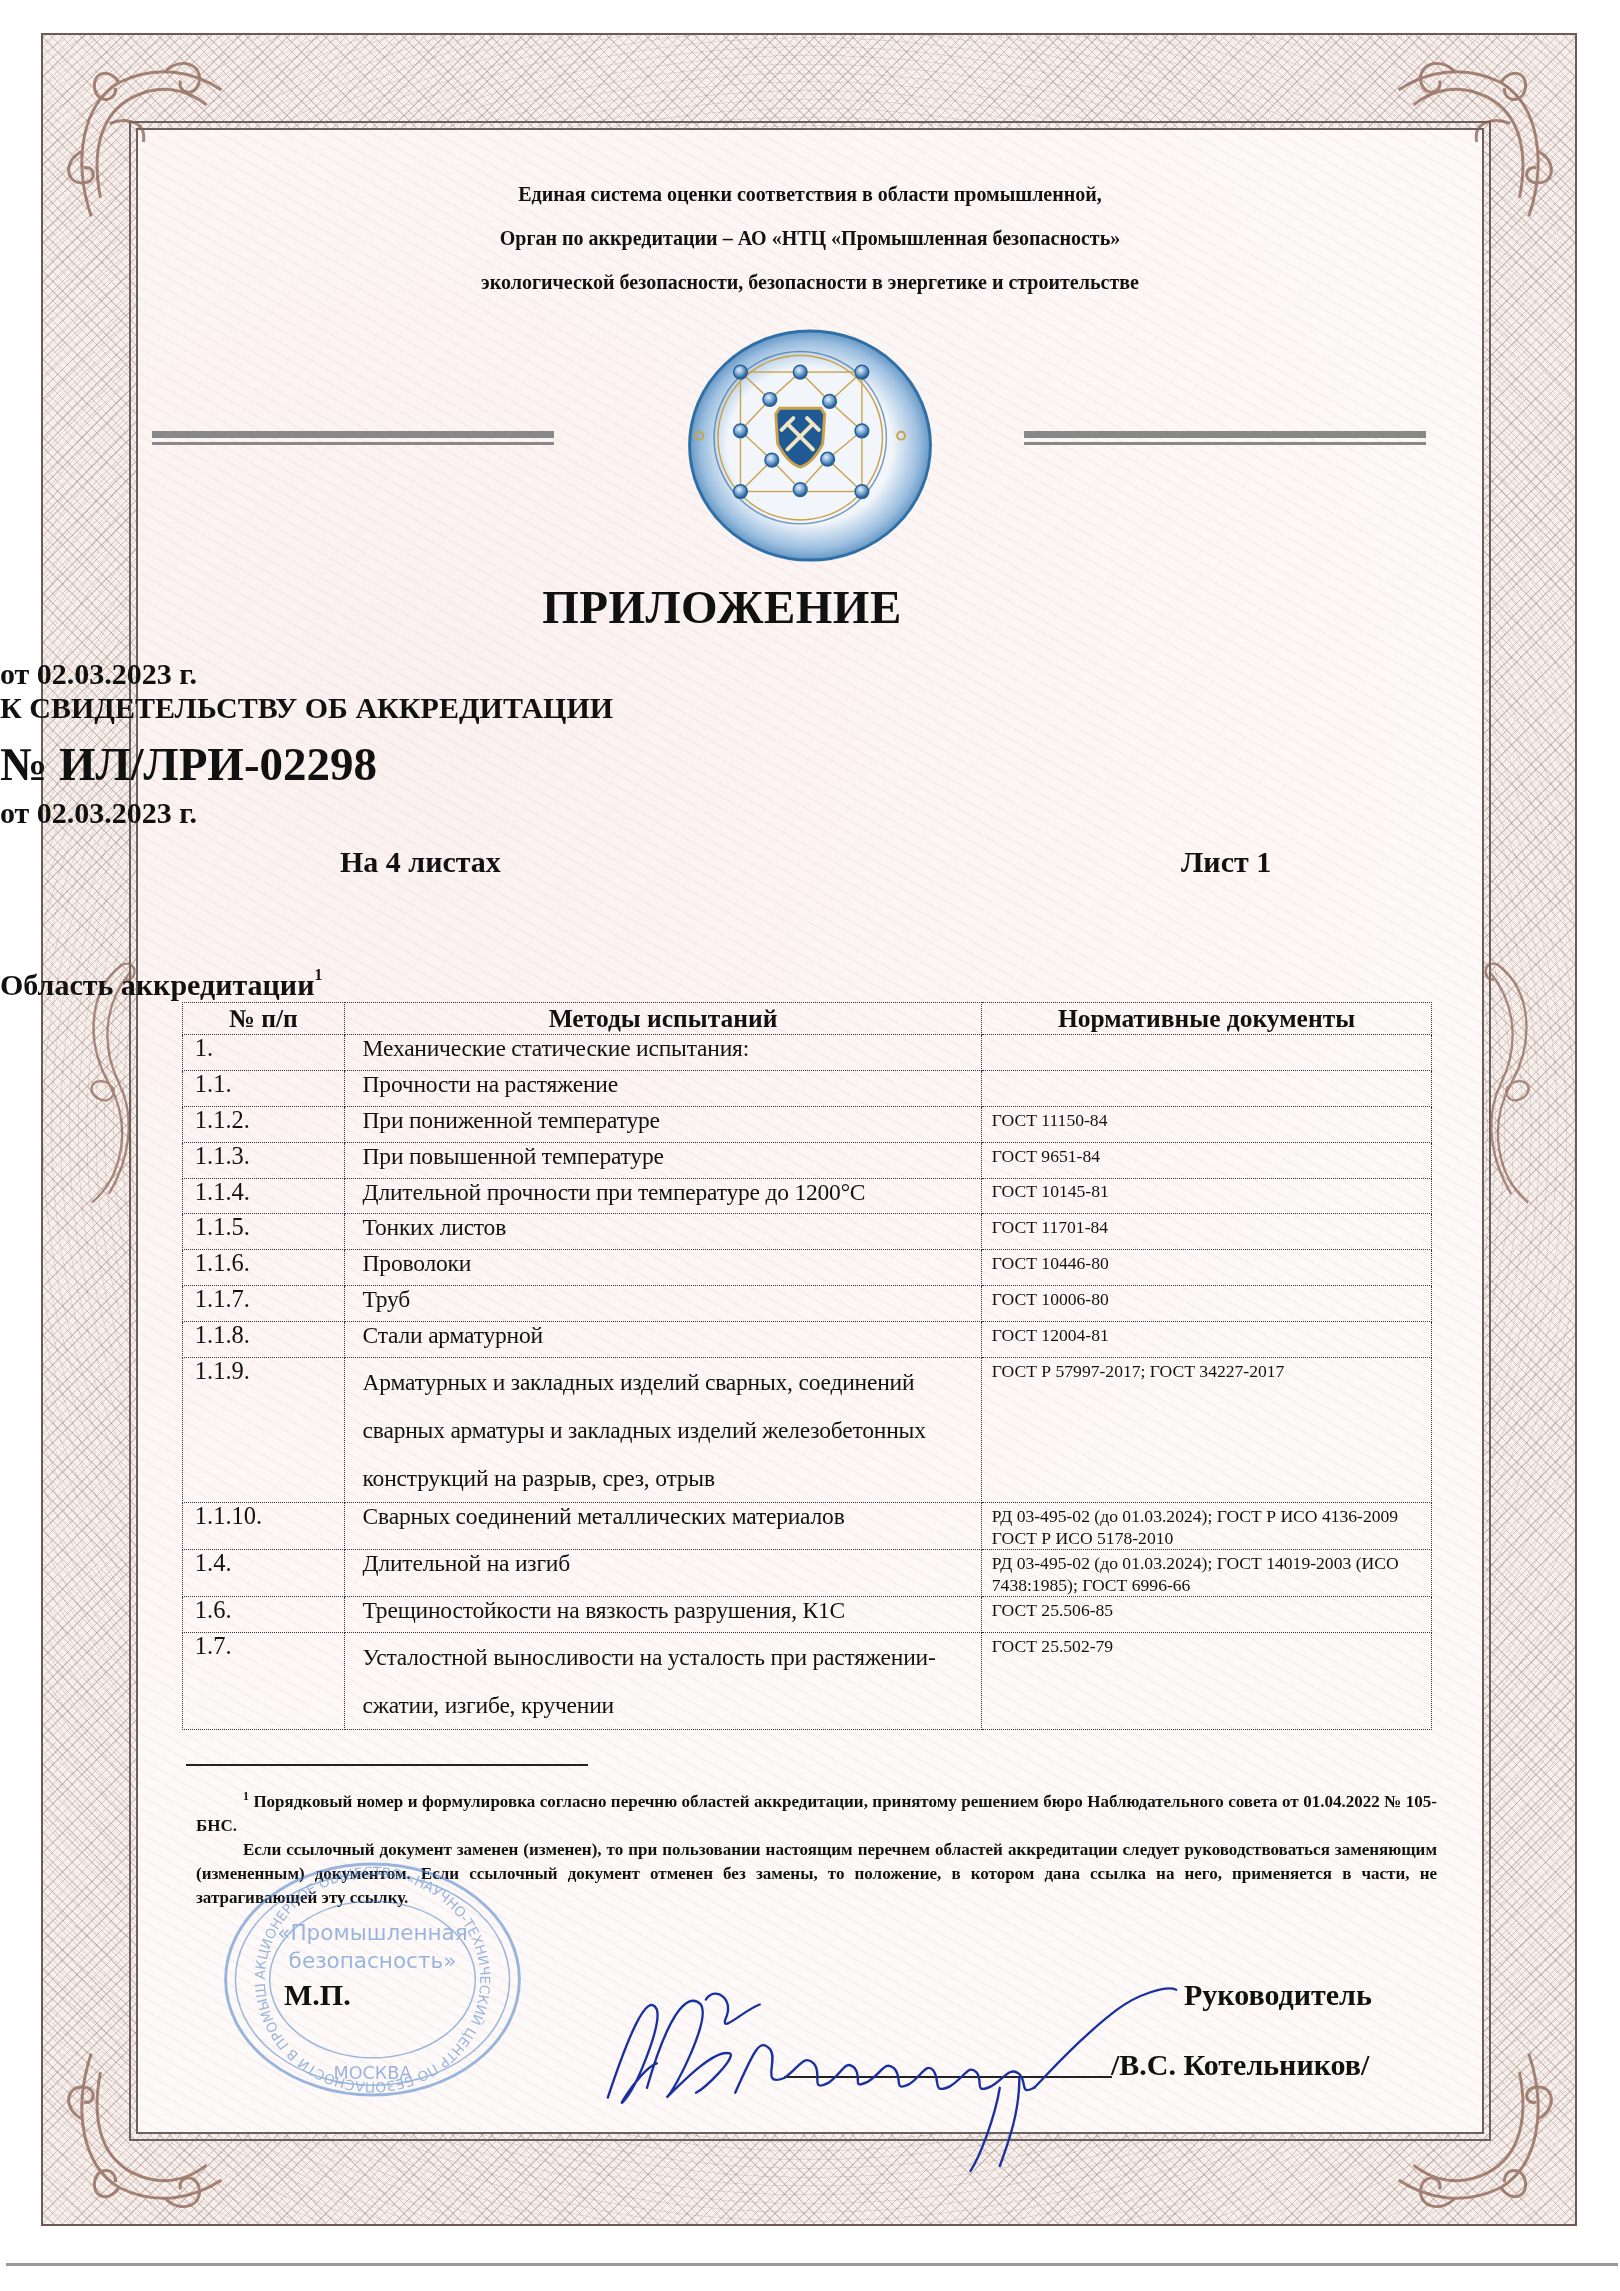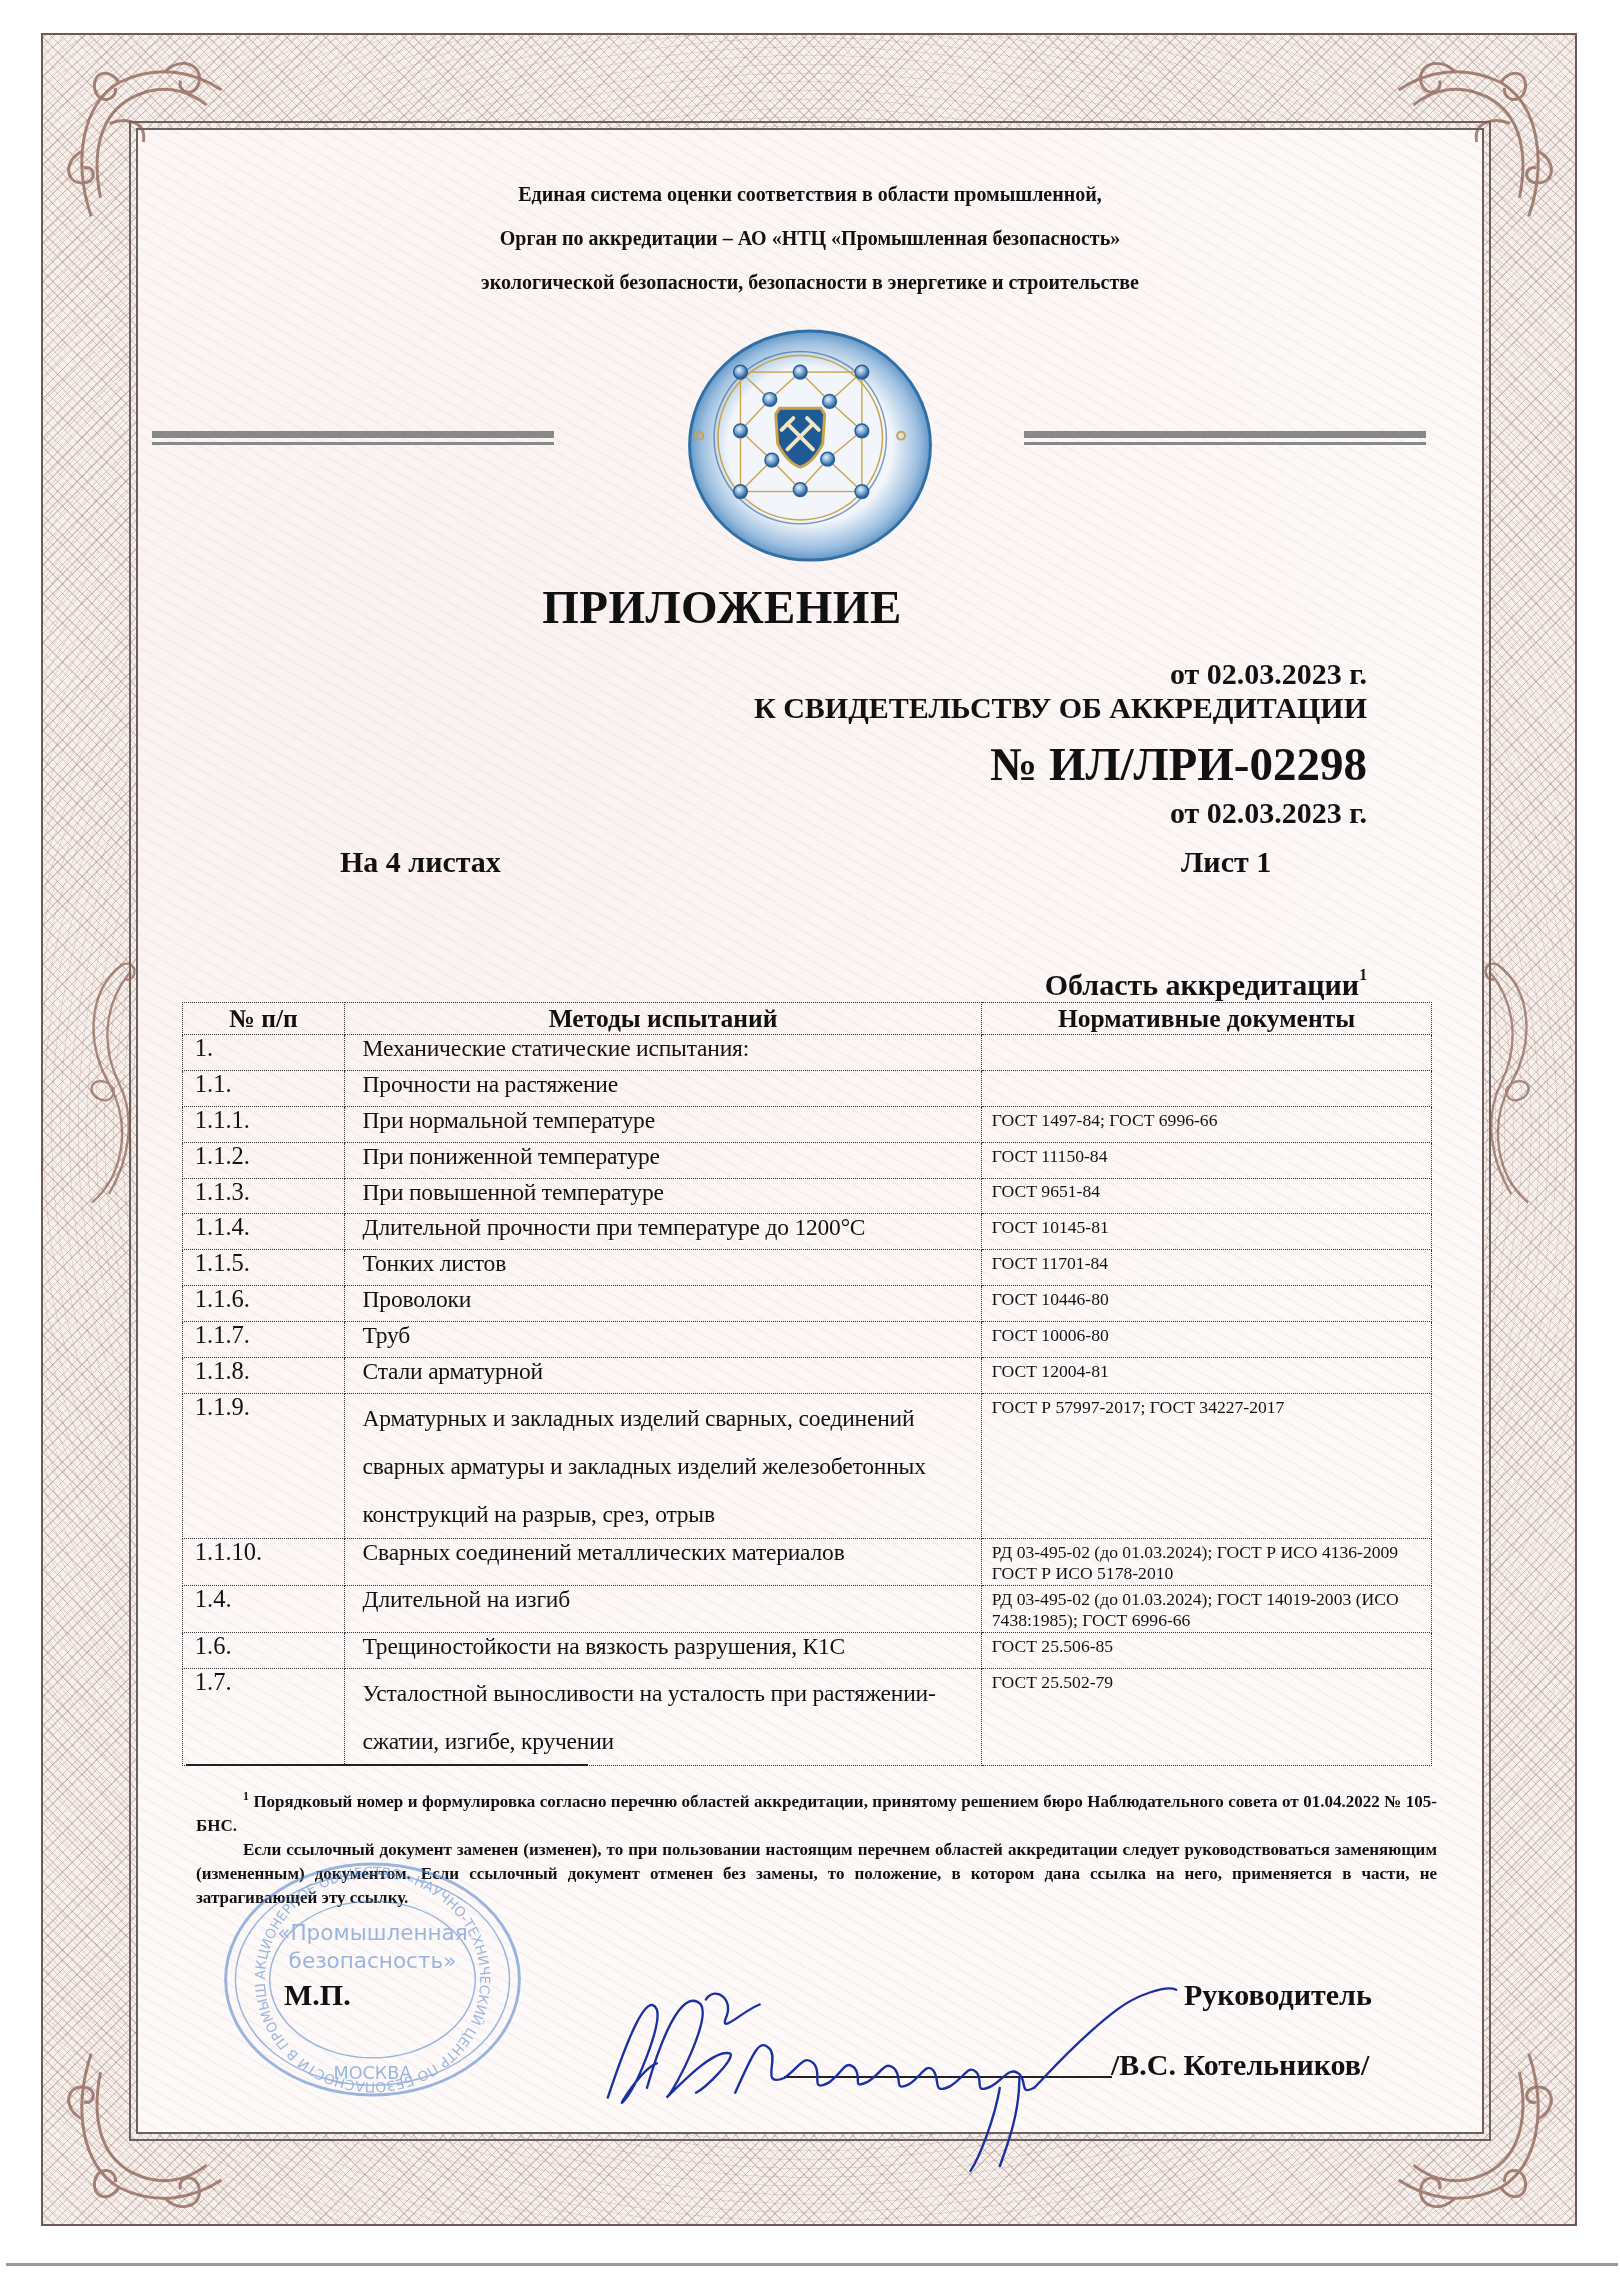--- a/index.html
+++ b/index.html
@@ -56,21 +56,21 @@
   .rule-left { left: 152px; }
   .rule-right { left: 1024px; }
 
   .logo { position: absolute; left: 668px; top: 328px; width: 284px; height: 235px; }
 
   .title {
     position: absolute; top: 580px; left: 0; width: 1444px; text-align: center;
     font-weight: bold; font-size: 47px; letter-spacing: 0.5px;
   }
   .line-center {
-    position: absolute; left: 7px; width: 1360px; text-align: right; font-weight: bold;
+    position: absolute; left: 0; width: 1360px; text-align: left; font-weight: bold;
   }
   .date1 { top: 657px; font-size: 30px; }
   .to-cert { top: 691px; font-size: 30px; }
   .cert-num { top: 737px; font-size: 47px; }
   .date2 { top: 796px; font-size: 30px; }
   .sheets-left { position: absolute; left: 340px; top: 845px; font-weight: bold; font-size: 30px; }
   .sheets-right { position: absolute; left: 1181px; top: 845px; font-weight: bold; font-size: 30px; }
   .scope-title { top: 924px; font-size: 30px; margin-top: 44px; }
   .scope-title sup { font-size: 15.7px; position: relative; top: -3.9px; }
 
@@ -278,25 +278,20 @@
         <td class="num">1.</td>
         <td class="method">Механические статические испытания:</td>
         <td class="docs"></td>
       </tr>
     <tr>
         <td class="num">1.1.</td>
         <td class="method">Прочности на растяжение</td>
         <td class="docs"></td>
       </tr>
     <tr>
-        <td class="num">1.1.1.</td>
-        <td class="method">При нормальной температуре</td>
-        <td class="docs">ГОСТ 1497-84; ГОСТ 6996-66</td>
-      </tr>
-    <tr>
         <td class="num">1.1.2.</td>
         <td class="method">При пониженной температуре</td>
         <td class="docs">ГОСТ 11150-84</td>
       </tr>
     <tr>
         <td class="num">1.1.3.</td>
         <td class="method">При повышенной температуре</td>
         <td class="docs">ГОСТ 9651-84</td>
       </tr>
     <tr>

